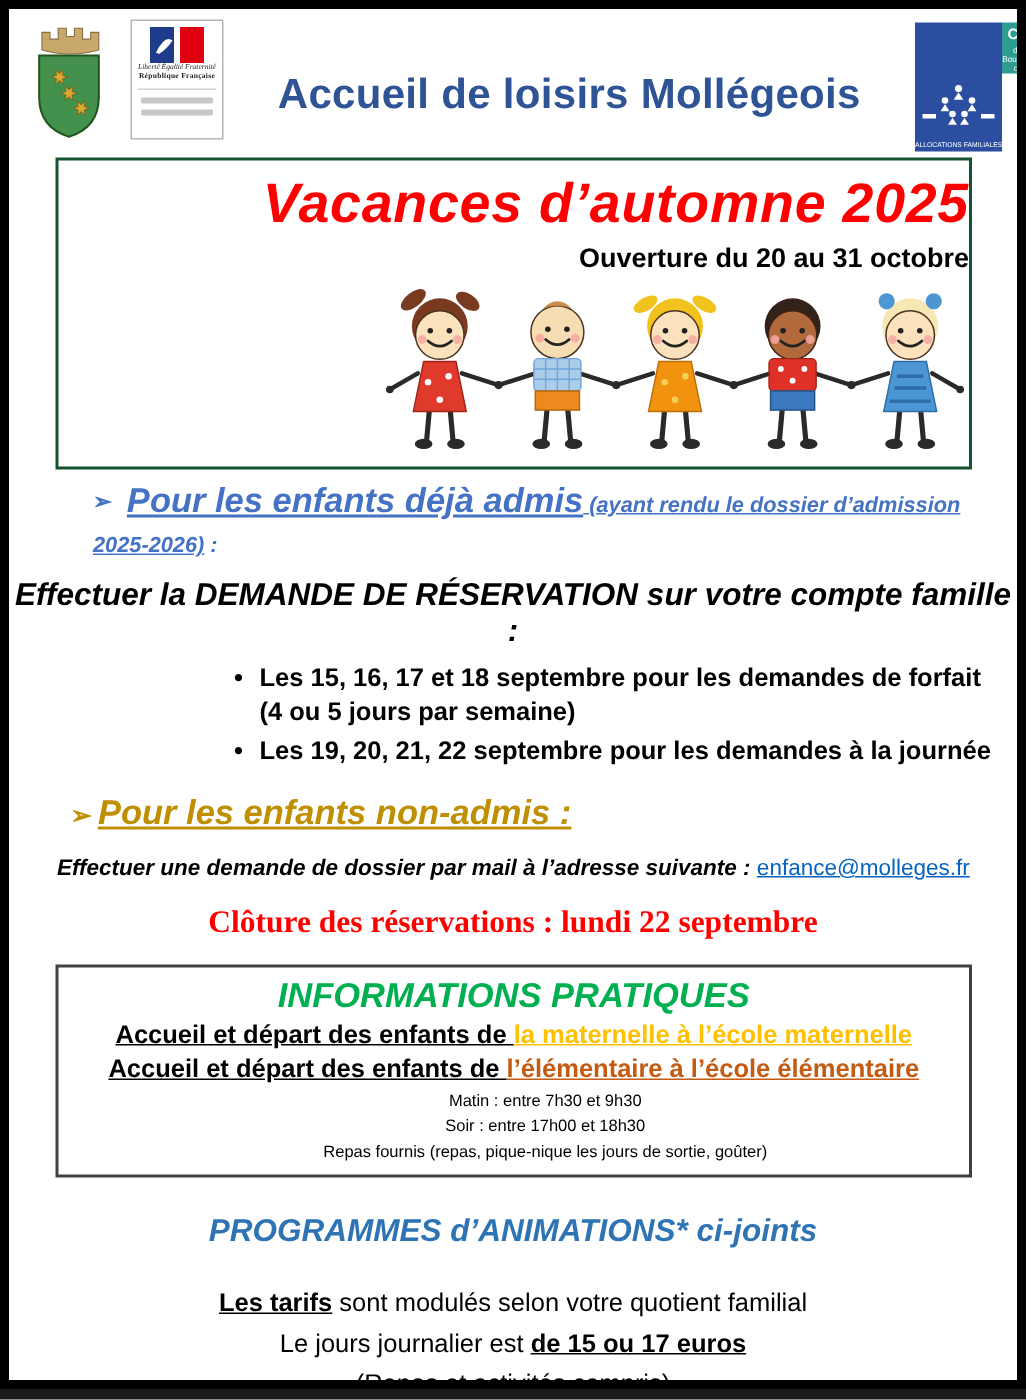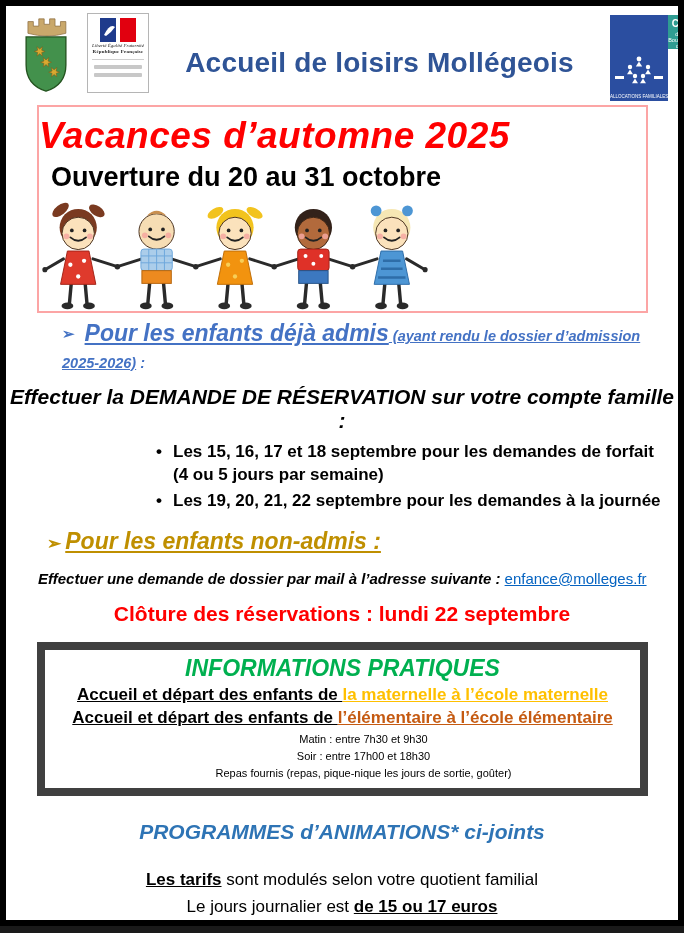--- a/index.html
+++ b/index.html
@@ -21,42 +21,42 @@
   .main-title{flex:1;text-align:center;margin-top:34px;font-size:28px;font-weight:bold;
               color:#2F5496;letter-spacing:.2px;white-space:nowrap;}
   .caf-logo{width:60px;height:86px;flex:0 0 auto;margin-top:2px;display:flex;}
   .caf-top{background:#2B4EA0;flex:1;position:relative;display:flex;flex-direction:column;
            align-items:center;justify-content:flex-end;}
   .caf-alloc{color:#fff;font-size:4.5px;line-height:5px;text-align:center;padding-bottom:2px;white-space:nowrap;}
   .caf-bottom{background:#2F9C92;height:34px;color:#fff;text-align:center;line-height:1;}
   .caf-bottom .caf-word{font-size:10px;font-weight:bold;margin-top:4px;}
   .caf-bottom .caf-sub{font-size:5.5px;margin-top:2px;line-height:6px;}
   
-  .hero-box{margin:2px 30px 0 31px;border:2px solid #fca5a5;text-align:left;
+  .hero-box{margin:2px 30px 0 31px;border:2px solid #14532d;text-align:right;
             height:208px;box-sizing:border-box;padding-top:8px;}
   .hero-title{color:#FF0000;font-size:37px;font-weight:bold;font-style:italic;letter-spacing:.5px;}
-  .hero-sub{color:#000;font-size:27px;font-weight:bold;margin-top:5px;margin-left:12px;}
+  .hero-sub{color:#000;font-size:18px;font-weight:bold;margin-top:5px;margin-left:12px;}
   .children{margin-top:1px;}
   
   .h-admitted{margin:7px 0 0 56px;color:#4472C4;font-weight:bold;font-style:italic;font-size:23px;}
   .h-admitted .arrow{font-size:15px;font-style:normal;margin-right:10px;vertical-align:2px;}
   .h-admitted .main{text-decoration:underline;}
   .h-admitted .note{font-size:14.5px;text-decoration:underline;}
   .h-admitted .colon{font-size:14.5px;}
   .instruction{text-align:center;font-size:21px;font-weight:bold;font-style:italic;margin-top:11px;color:#000;}
   .bullets{margin:8px 0 0 150px;padding:0;list-style:none;font-size:17px;font-weight:bold;color:#000;}
   .bullets li{position:relative;padding-left:17px;margin-bottom:3px;line-height:1.35;}
   .bullets li::before{content:"•";position:absolute;left:0;top:0;}
   .h-nonadmitted{margin:15px 0 0 41px;color:#BF8F00;font-weight:bold;font-style:italic;font-size:23px;}
   .h-nonadmitted .arrow{font-size:17px;font-style:normal;margin-right:4px;}
   .h-nonadmitted .main{text-decoration:underline;}
   .mail-line{margin:15px 0 0 32px;font-size:15px;font-weight:bold;font-style:italic;color:#000;}
   .link{color:#0563C1;text-decoration:underline;font-style:normal;font-weight:normal;cursor:pointer;text-align:center;}
-  .cloture{text-align:center;color:#FF0000;font-size:21px;font-weight:bold;margin-top:15px;}
-  .info-box{margin:16px 30px 0 31px;border:8px solid #404040;text-align:center;
+  .cloture{text-align:center;color:#FF0000;font-size:21px;font-weight:bold;margin-top:15px;font-family:Liberation Serif, serif;}
+  .info-box{margin:16px 30px 0 31px;border:2px solid #404040;text-align:center;
             box-sizing:border-box;padding:5px 0 9px;}
   .info-title{color:#00B050;font-size:23px;font-weight:bold;font-style:italic;}
   .info-line{font-size:17px;font-weight:bold;margin-top:3px;color:#000;text-align:center;}
   .info-line .black{text-decoration:underline;}
   .info-line .yellow{color:#FFC000;text-decoration:underline;}
   .info-line .orange{color:#C55A11;text-decoration:underline;}
   .info-plain{font-size:11px;margin-top:5px;color:#000;padding-left:42px;}
   .programs{text-align:center;color:#2E74B5;font-size:21px;font-weight:bold;font-style:italic;margin-top:24px;}
   .pricing{text-align:center;font-size:17px;margin-top:22px;line-height:1.6;color:#000;}
   .pricing .bu{font-weight:bold;text-decoration:underline;}

